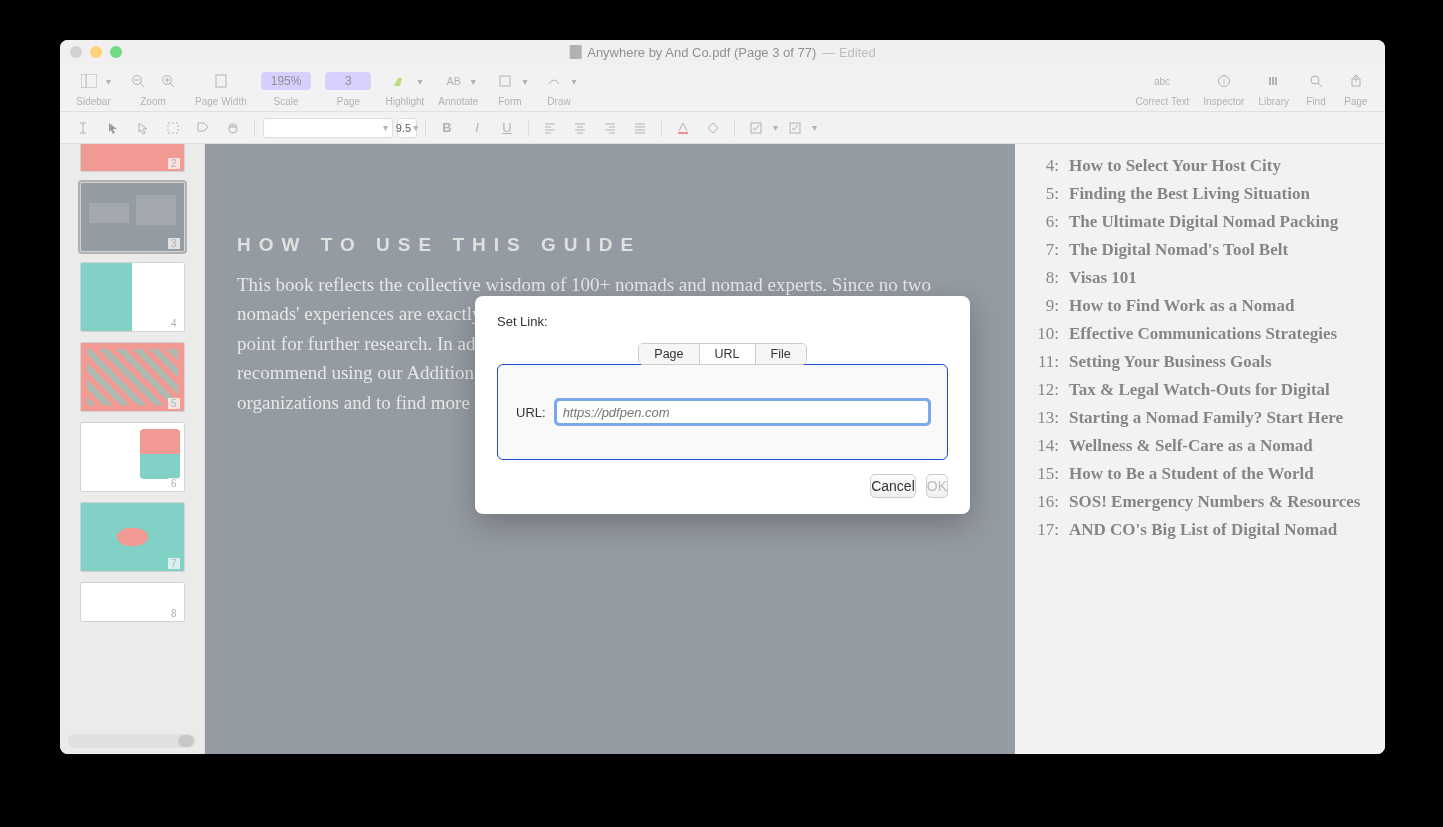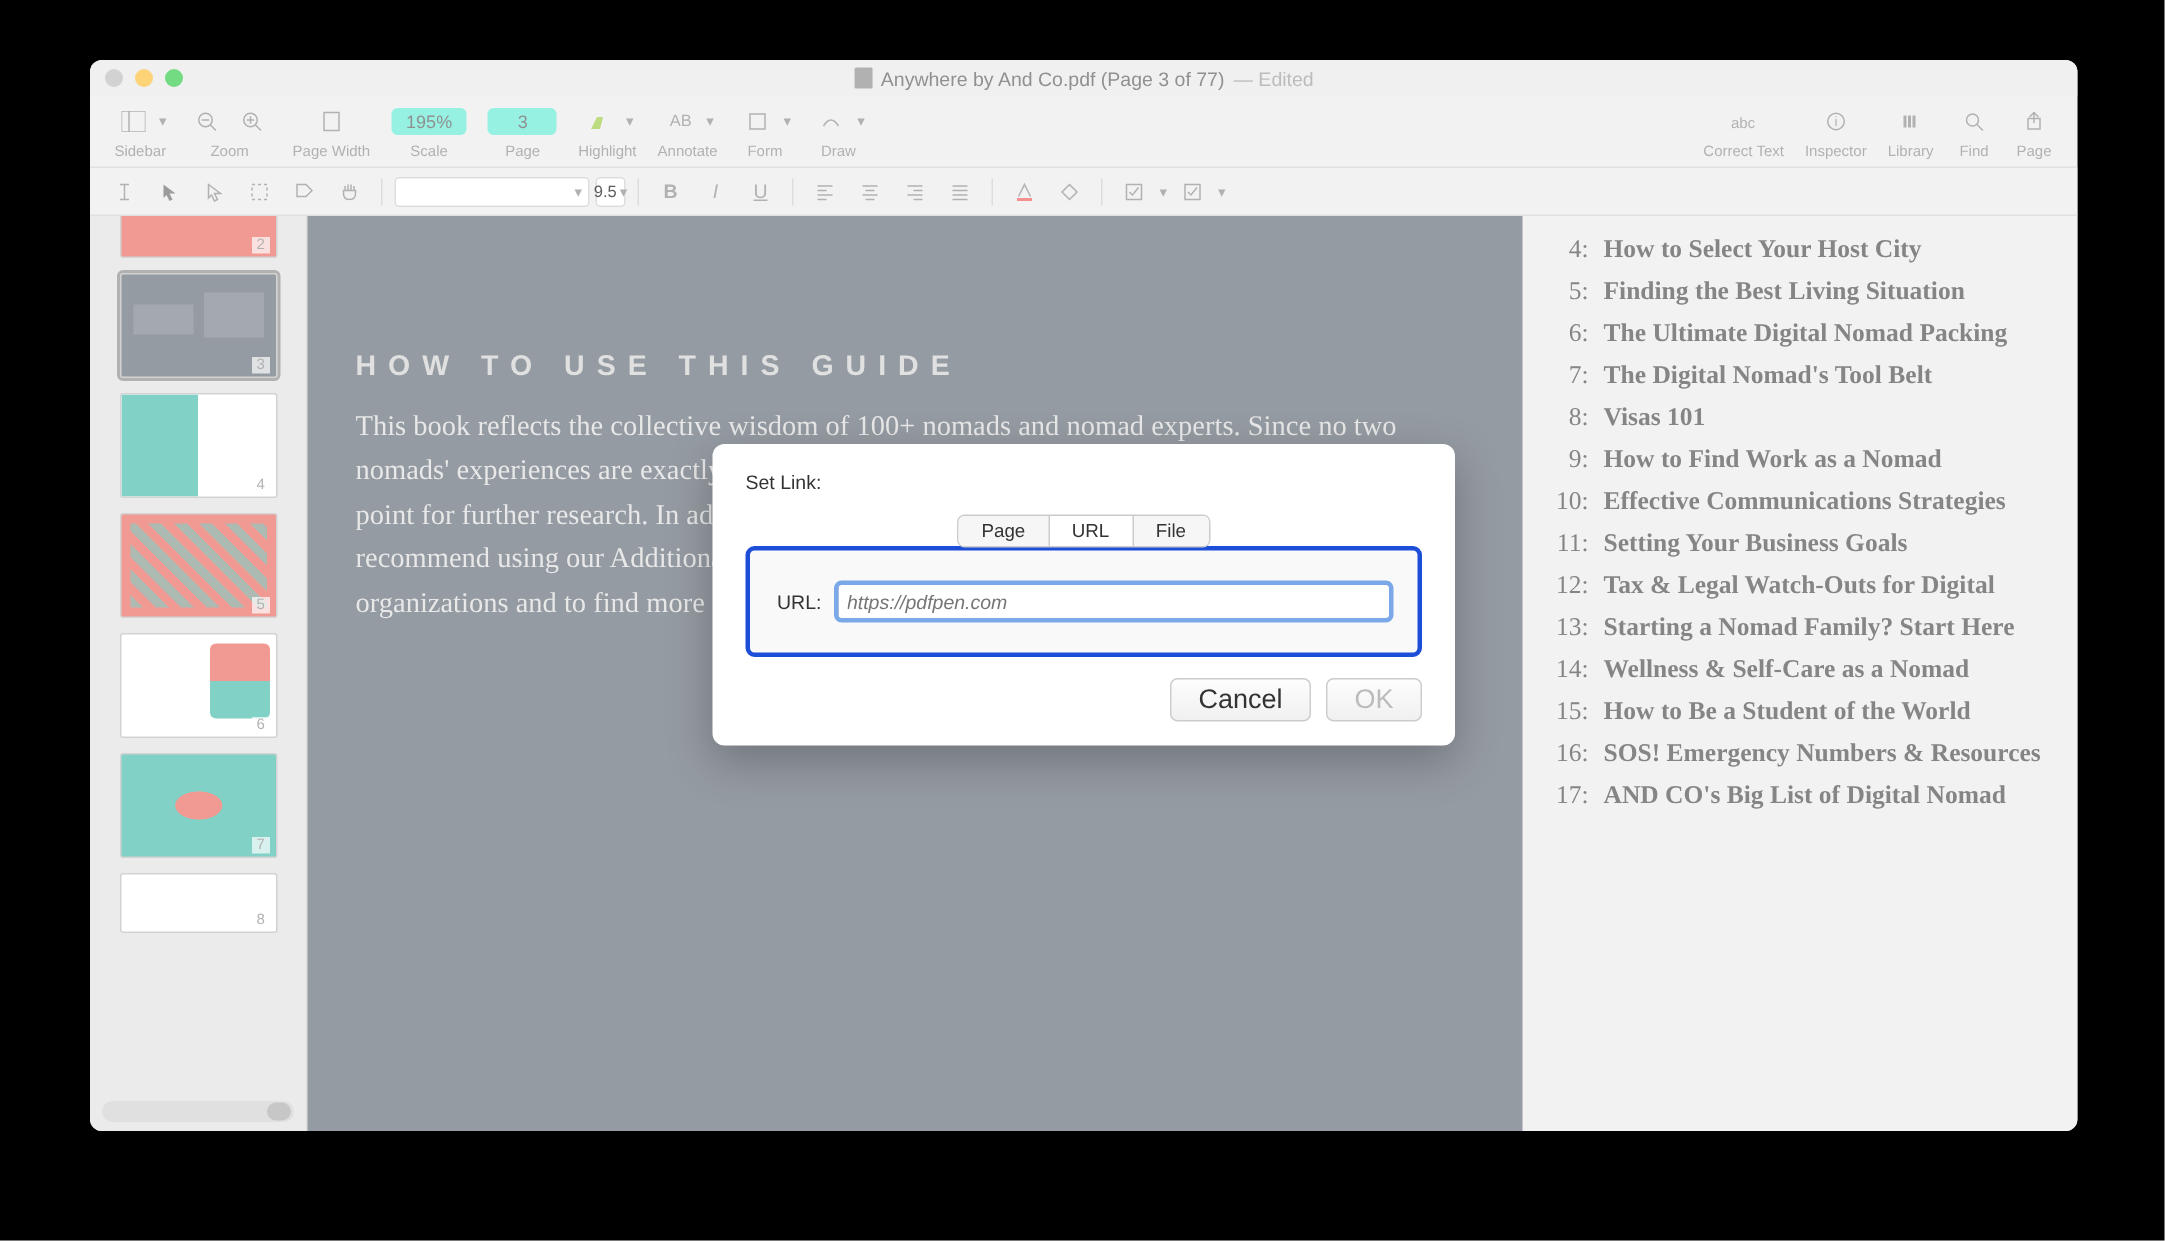--- a/index.html
+++ b/index.html
@@ -12,21 +12,21 @@
 .tl.min { background: #febc2e; }
 .tl.max { background: #28c840; }
 .title-text { position: absolute; left: 50%; transform: translateX(-50%); font-size: 13px; color: #555; display: flex; align-items: center; gap: 6px; }
 .title-text .doc-icon { width: 12px; height: 14px; background: #888; border-radius: 1px; display:inline-block; }
 .title-text .edited { color: #999; }
 .toolbar { height: 48px; display: flex; align-items: center; padding: 0 10px; border-bottom: 1px solid #d0d0d0; gap: 2px; }
 .tool-group { display: flex; flex-direction: column; align-items: center; margin: 0 6px; }
 .tool-row { display: flex; align-items: center; gap: 4px; height: 26px; }
 .tool-label { font-size: 10px; color: #888; margin-top: 2px; }
 .tool-btn { width: 26px; height: 22px; display: flex; align-items: center; justify-content: center; color: #666; border-radius: 4px; }
-.tool-pill { padding: 2px 10px; background: #5eead4; border-radius: 4px; font-size: 12px; color: #555; min-width:46px; text-align:center; }
+.tool-pill { padding: 2px 10px; background: #c4b5fd; border-radius: 4px; font-size: 12px; color: #555; min-width:46px; text-align:center; }
 .spacer { flex: 1; }
 .secondary-toolbar { height: 32px; display: flex; align-items: center; padding: 0 10px; gap: 4px; border-bottom: 1px solid #d0d0d0; background: #ececec; }
 .sec-btn { width: 26px; height: 22px; display: flex; align-items: center; justify-content: center; color: #666; border-radius: 3px; }
 .sec-btn svg { width: 14px; height: 14px; }
 .sec-sep { width: 1px; height: 18px; background: #ccc; margin: 0 4px; }
 .font-select { width: 130px; height: 20px; border: 1px solid #ccc; border-radius: 3px; background: #fff; font-size: 11px; padding: 0 4px; display:flex; align-items:center; justify-content:flex-end; }
 .font-size { width: 20px; height: 20px; border: 1px solid #ccc; border-radius: 3px; background: #fff; font-size: 11px; display:flex; align-items:center; justify-content:center; gap:2px;}
 .content-area { display: flex; height: calc(100% - 104px); }
 .sidebar-thumbs { width: 145px; background: #e0e0e0; overflow: hidden; border-right: 1px solid #ccc; padding: 4px 8px; position:relative;}
 .thumb { width: 105px; height: 70px; margin: 0 auto 10px; border: 1px solid #bbb; border-radius: 2px; background: #fff; position: relative; overflow:hidden;}
@@ -43,25 +43,25 @@
 .toc-item .num { width: 26px; text-align: right; font-weight: 400; }
 .toc-item .lbl { font-weight: 700; }
 .dim-overlay { position: absolute; inset: 0; background: rgba(255,255,255,0.35); pointer-events: none; }
 .dialog { position: absolute; width: 495px; background: #fff; border-radius: 8px; box-shadow: 0 10px 30px rgba(0,0,0,0.25); left: 475px; top: 296px; padding: 18px 22px 16px 22px; z-index: 10; }
 .dialog-title { font-size: 13px; color: #333; margin-bottom: 14px; }
 .seg-control { display: flex; justify-content: center; margin-bottom: -1px; position:relative; z-index:2; }
 .seg-wrap { display: flex; border: 1px solid #ccc; border-radius: 5px; overflow: hidden; background:#fff;}
 .seg { padding: 3px 15px; font-size: 12.5px; color: #333; border-right: 1px solid #ccc; background:#f6f6f6;}
 .seg:last-child { border-right: none; }
 .seg.active { background: #fff; }
-.form-box { border: 3px solid #1d4ed8; border-radius: 6px; padding: 22px 18px; background: #f9f9f9; display:flex; align-items:center; gap:10px;}
+.form-box { border: 1px solid #1d4ed8; border-radius: 6px; padding: 35px 18px; background: #f9f9f9; display:flex; align-items:center; gap:10px;}
 .form-box label { font-size: 13px; color: #333; }
 .form-box input { flex:1; height: 24px; border: 1px solid #b0b0b0; border-radius: 3px; padding: 0 6px; font-size: 13px; outline: 3px solid #7aa8e8; outline-offset: -1px; font-style: italic; }
 .dialog-buttons { display: flex; justify-content: flex-end; gap: 10px; margin-top: 14px; }
-.dlg-btn { padding: 3px 18px; font-size: 18px; border-radius: 5px; border: 1px solid #ccc; background: linear-gradient(#fdfdfd,#f0f0f0); color: #333;}
+.dlg-btn { padding: 3px 0; font-size: 14px; border-radius: 5px; border: 1px solid #ccc; background: linear-gradient(#fdfdfd,#f0f0f0); color: #333;}
 .dlg-btn.disabled { color: #bbb; }
 .chev { font-size:10px; color:#888;}
 </style>
 </head>
 <body>
 
 <div class="app-window">
   <div class="titlebar">
     <div class="traffic-lights">
       <div class="tl close"></div>

